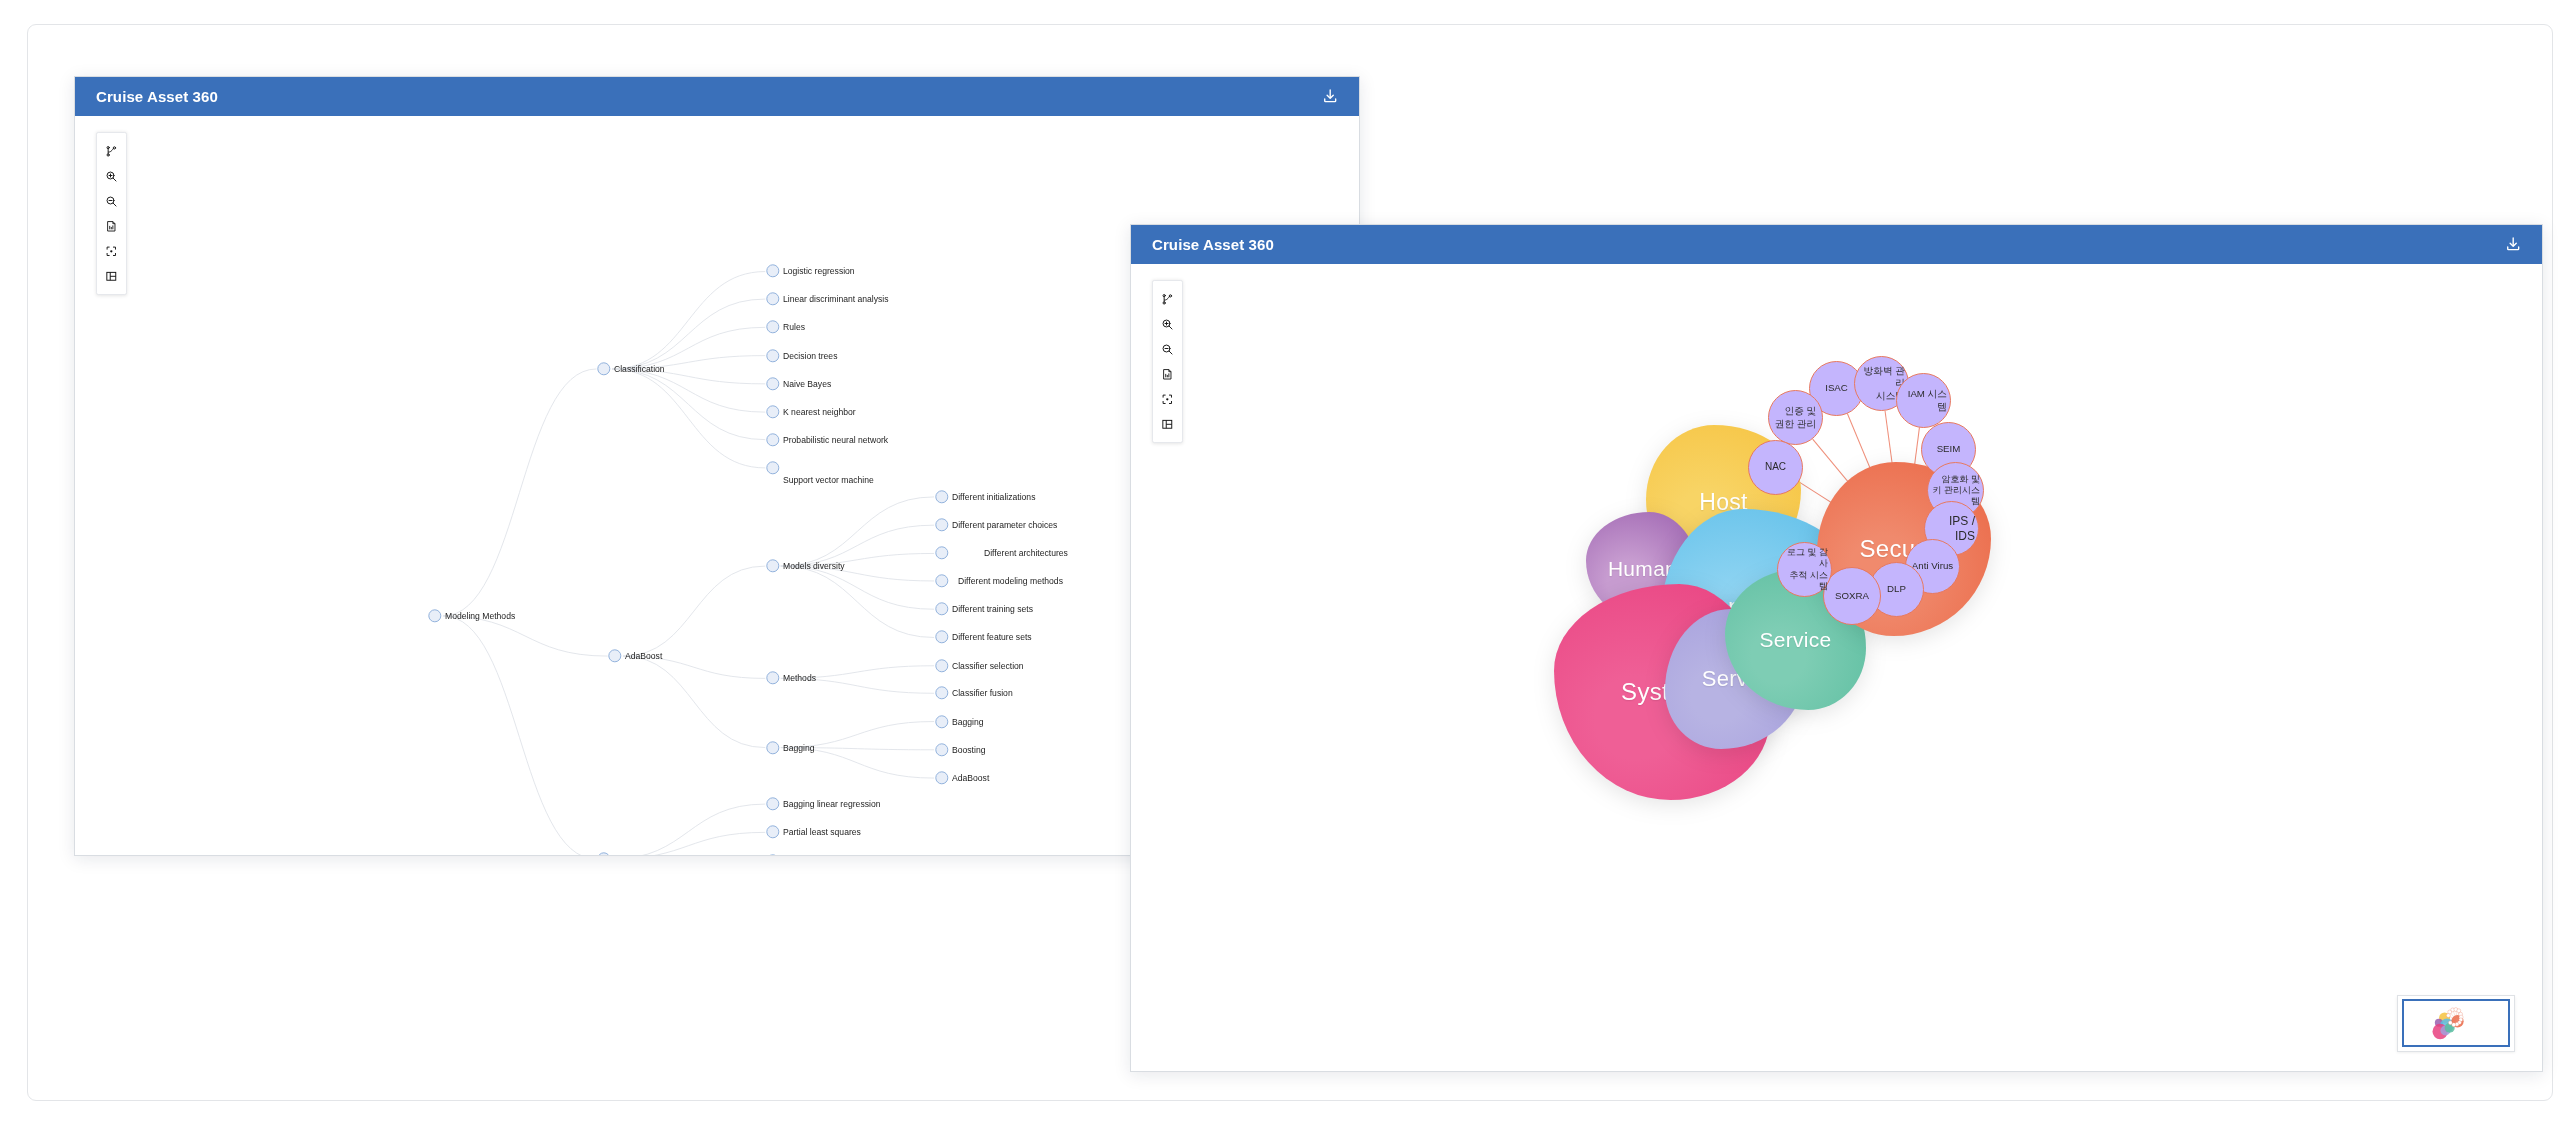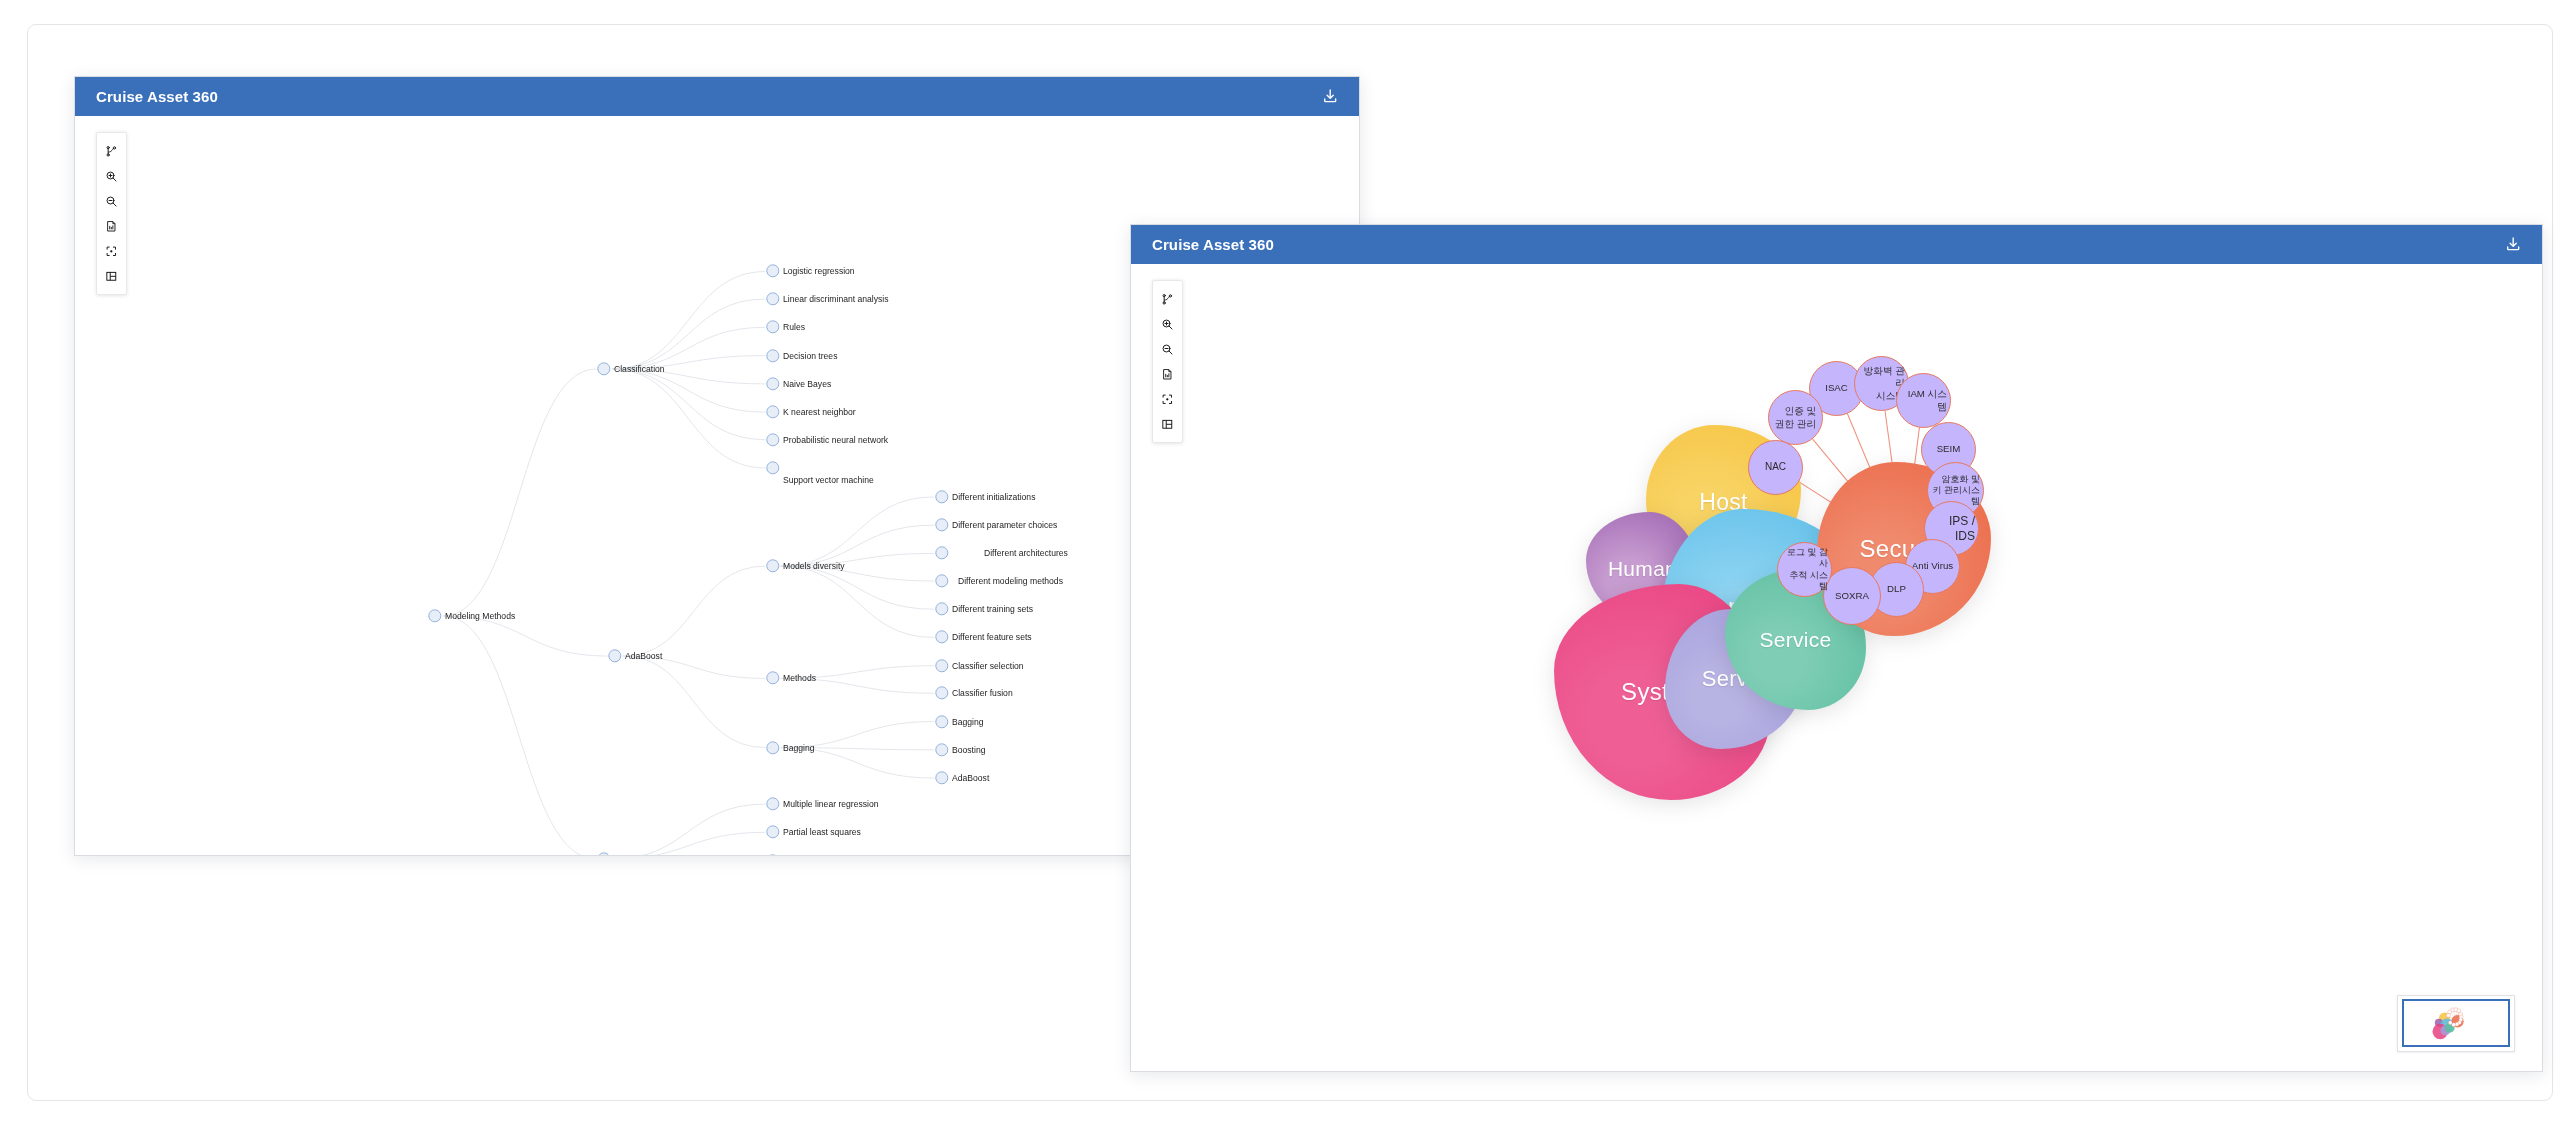--- a/index.html
+++ b/index.html
@@ -289,21 +289,21 @@
           <div class="tlabel" style="left: 877px; top: 550px;">Classifier selection</div>
           <div class="tnode" style="left: 867px; top: 577px;"></div>
           <div class="tlabel" style="left: 877px; top: 577px;">Classifier fusion</div>
           <div class="tnode" style="left: 867px; top: 606px;"></div>
           <div class="tlabel" style="left: 877px; top: 606px;">Bagging</div>
           <div class="tnode" style="left: 867px; top: 634px;"></div>
           <div class="tlabel" style="left: 877px; top: 634px;">Boosting</div>
           <div class="tnode" style="left: 867px; top: 662px;"></div>
           <div class="tlabel" style="left: 877px; top: 662px;">AdaBoost</div>
           <div class="tnode" style="left: 698px; top: 688px;"></div>
-          <div class="tlabel" style="left: 708px; top: 688px;">Multiple linear regression</div>
+          <div class="tlabel" style="left: 708px; top: 688px;">Bagging linear regression</div>
           <div class="tnode" style="left: 698px; top: 716px;"></div>
           <div class="tlabel" style="left: 708px; top: 716px;">Partial least squares</div>
           <div class="tnode" style="left: 698px; top: 745px;"></div>
         </div>
     </div>
   </div>
 
   <div class="window" style="left:1102px; top:199px; width:1413px; height:848px;">
     <div class="win-header">
       <div class="win-title">Cruise Asset 360</div>

